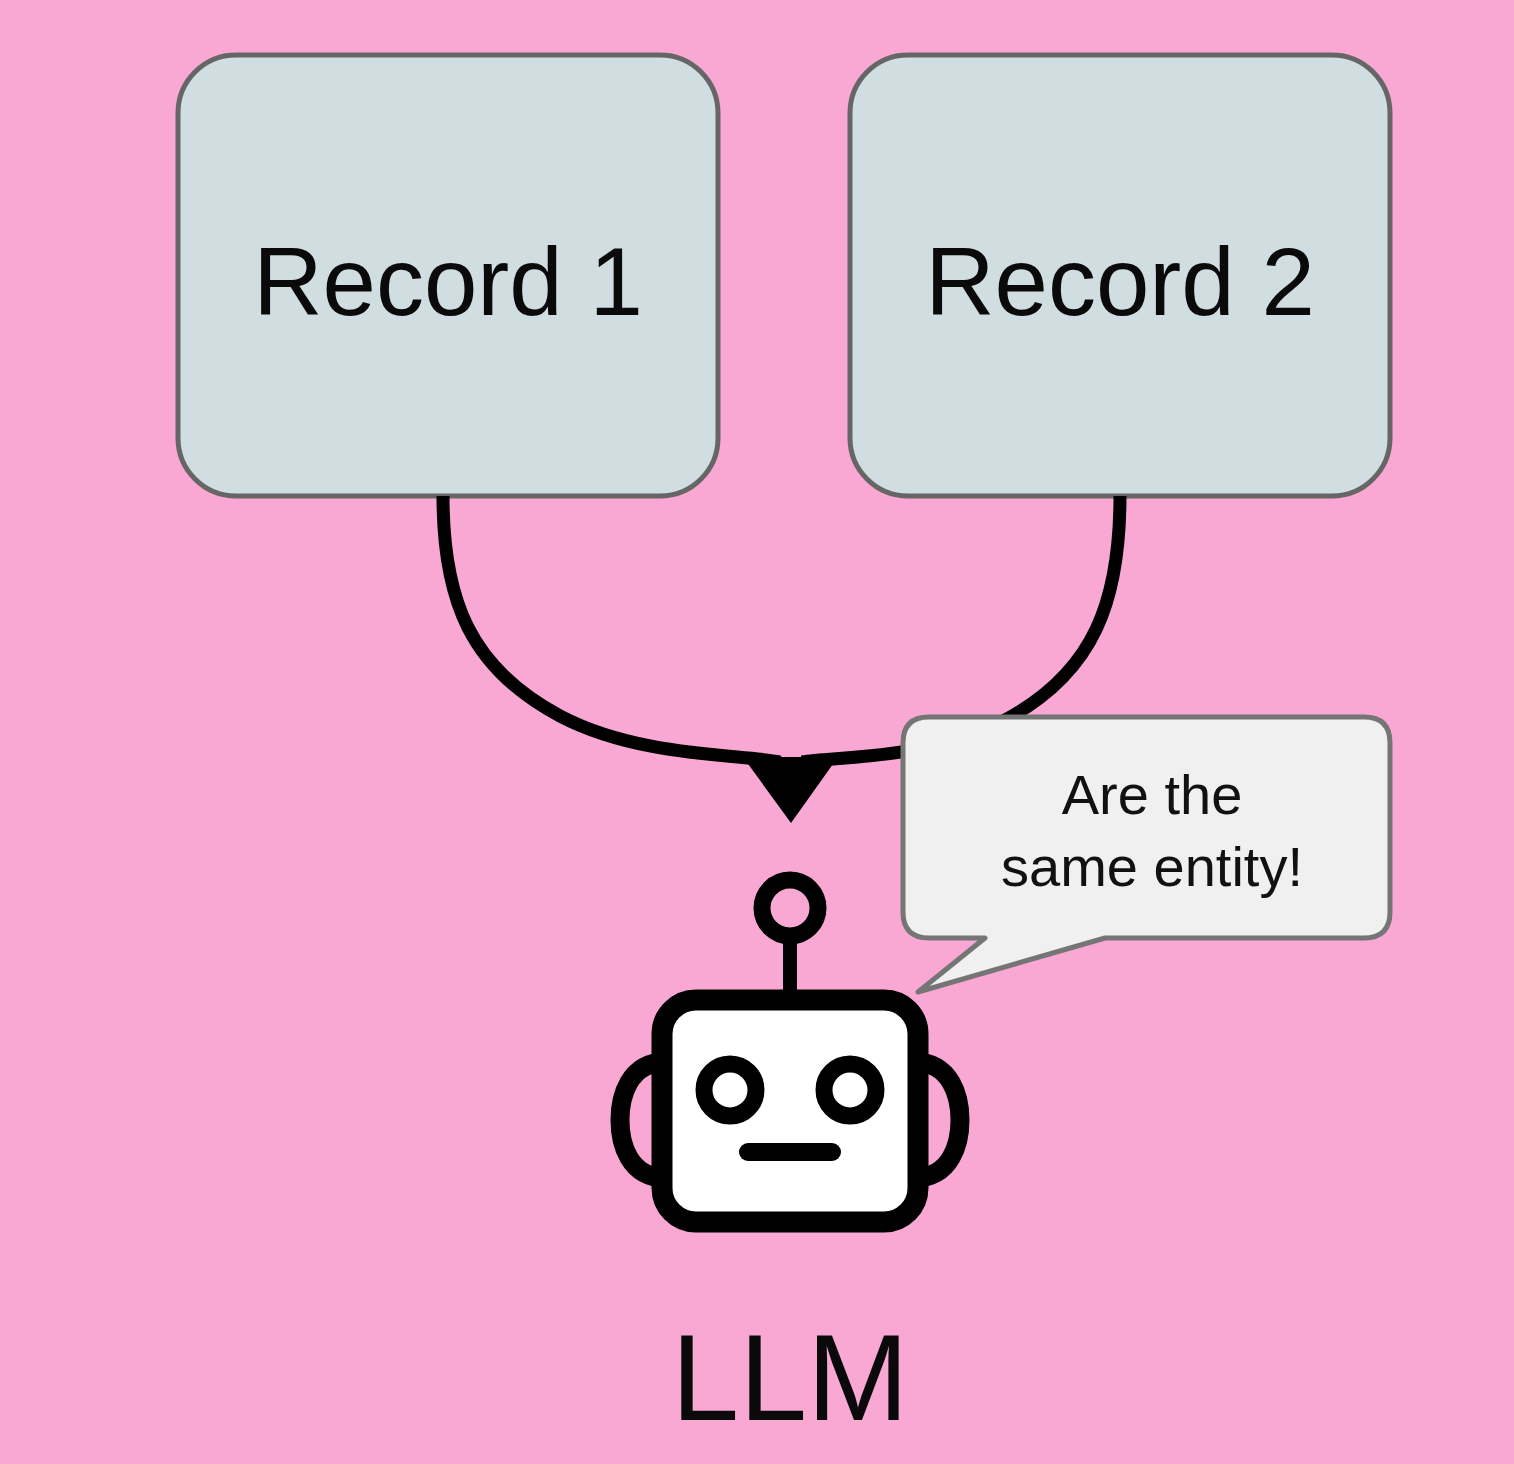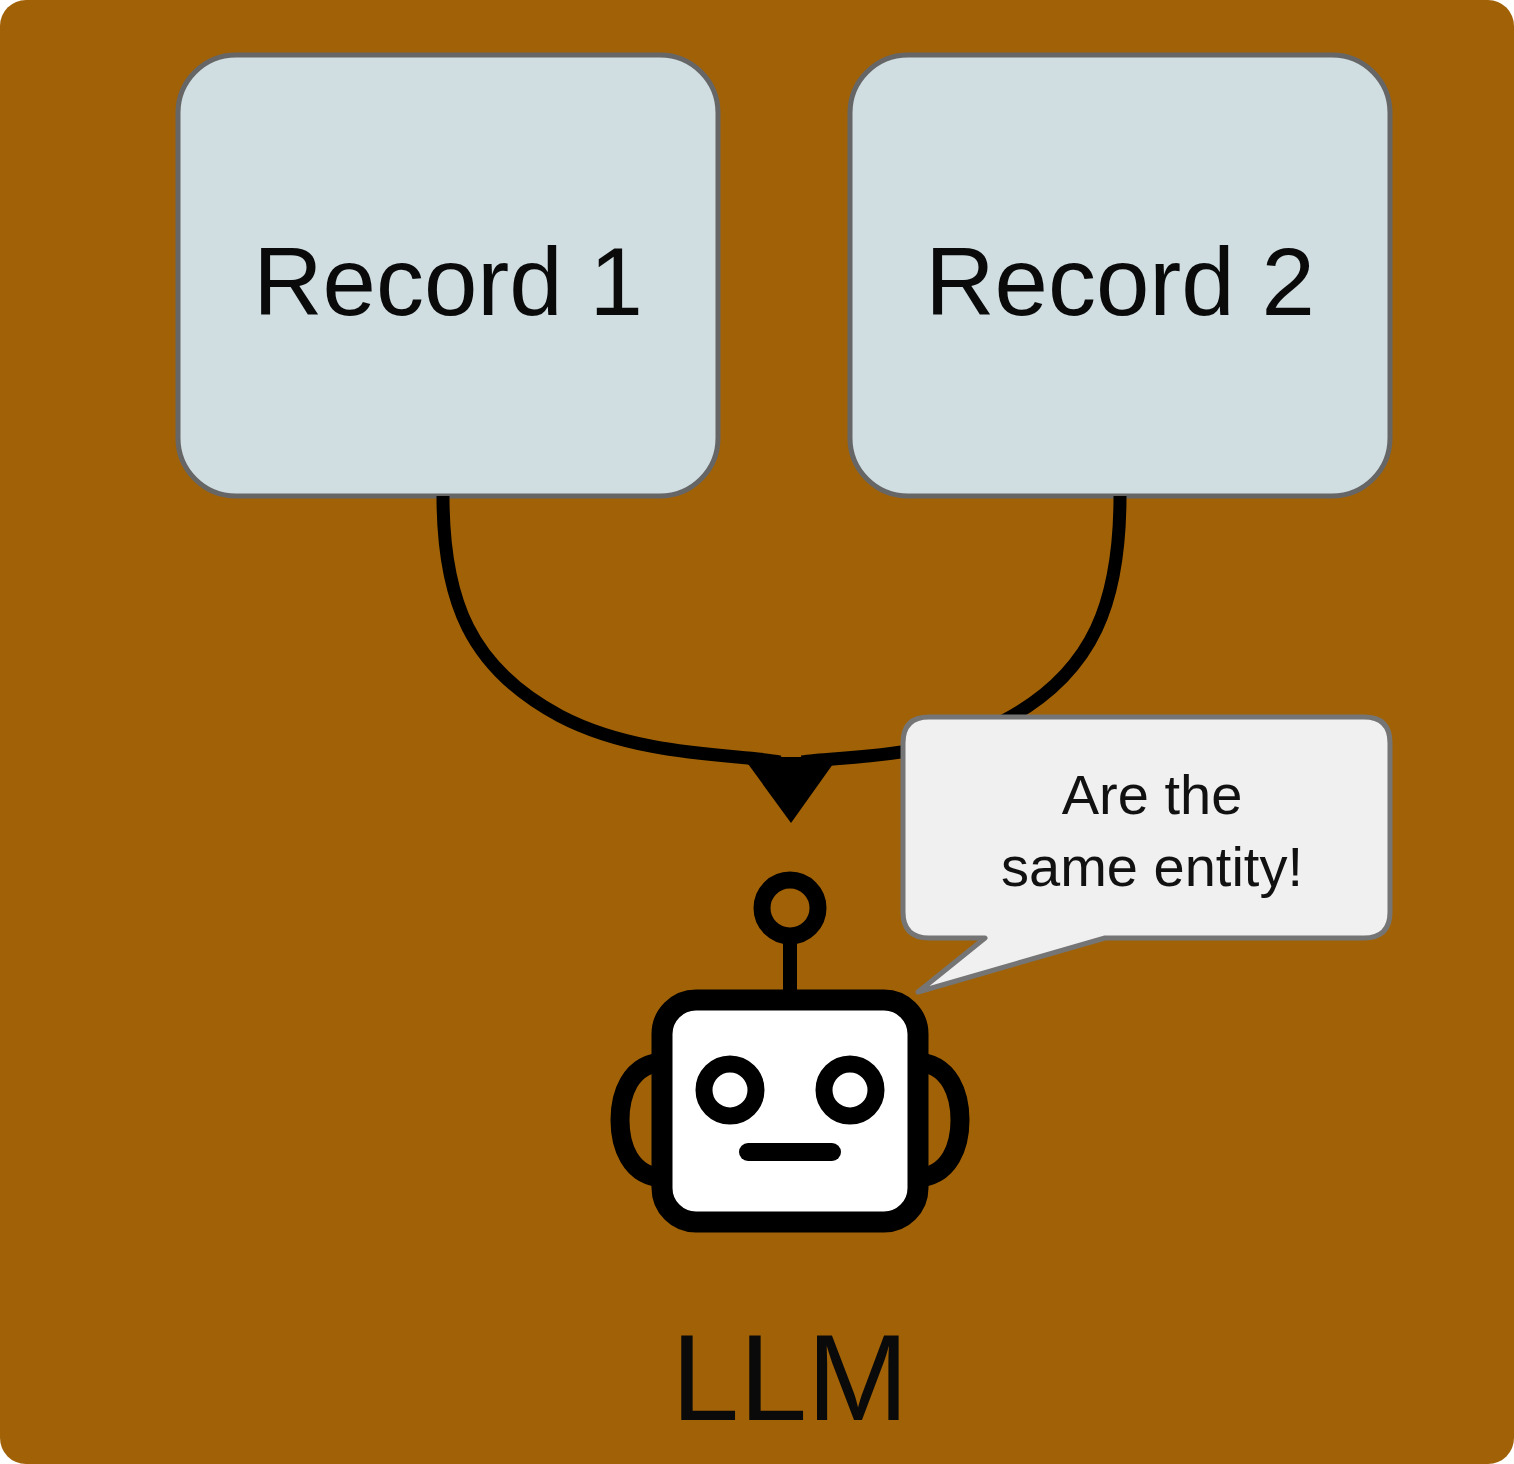--- a/index.html
+++ b/index.html
@@ -7,23 +7,22 @@
     padding: 0;
     background: #ffffff;
   }
   body {
     font-family: "Liberation Sans", sans-serif;
   }
   #canvas {
     position: relative;
     width: 1514px;
     height: 1464px;
-    background: #a16207;
+    background: #f9a8d4;
     overflow: hidden;
-    border-radius: 26px;
   }
   #scene {
     position: absolute;
     inset: 0;
     width: 1514px;
     height: 1464px;
   }
   .record-label {
     font-family: "Liberation Sans", sans-serif;
     font-size: 96px;

